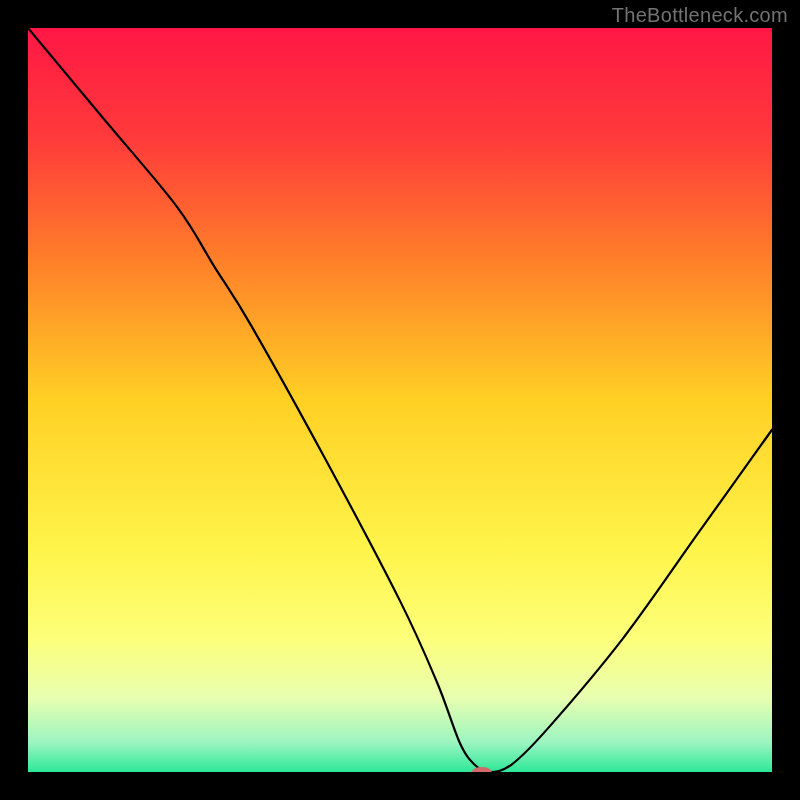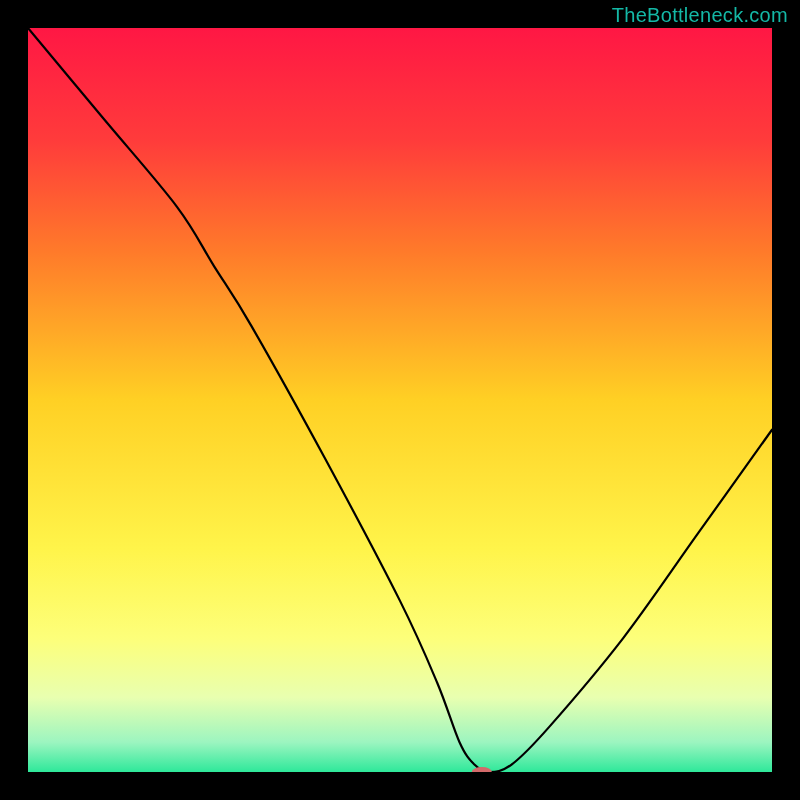--- a/index.html
+++ b/index.html
@@ -13,21 +13,21 @@
   }
   .chart-wrap {
     position: relative;
     width: 800px;
     height: 800px;
   }
   .attribution {
     position: absolute;
     top: 4px;
     right: 12px;
-    color: #14b8a6;
+    color: #737373;
     font-size: 20px;
     font-weight: 500;
     letter-spacing: 0.3px;
     z-index: 10;
   }
   svg {
     display: block;
   }
 </style>
 </head>

